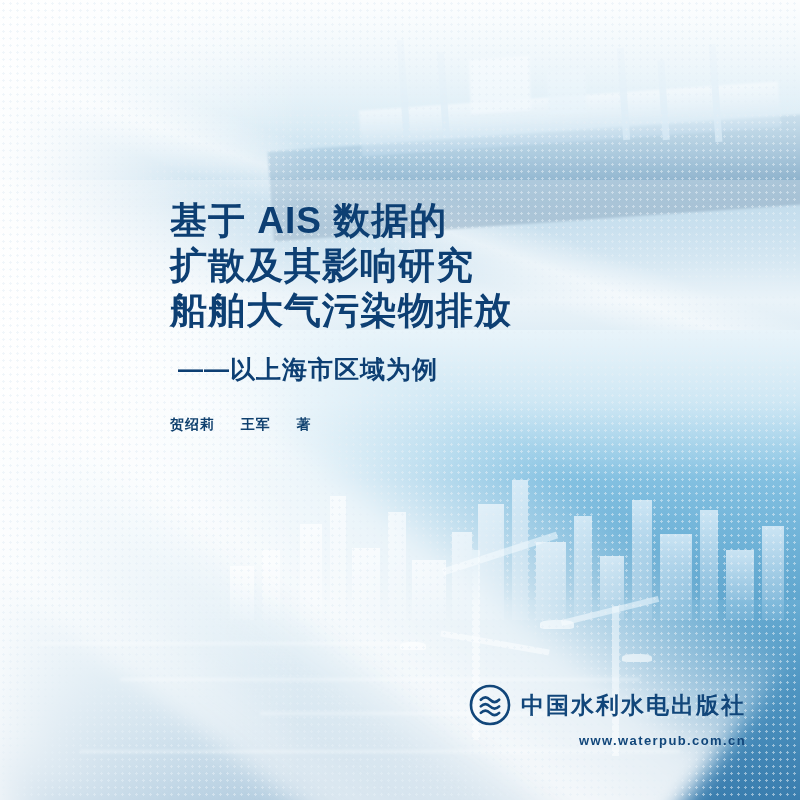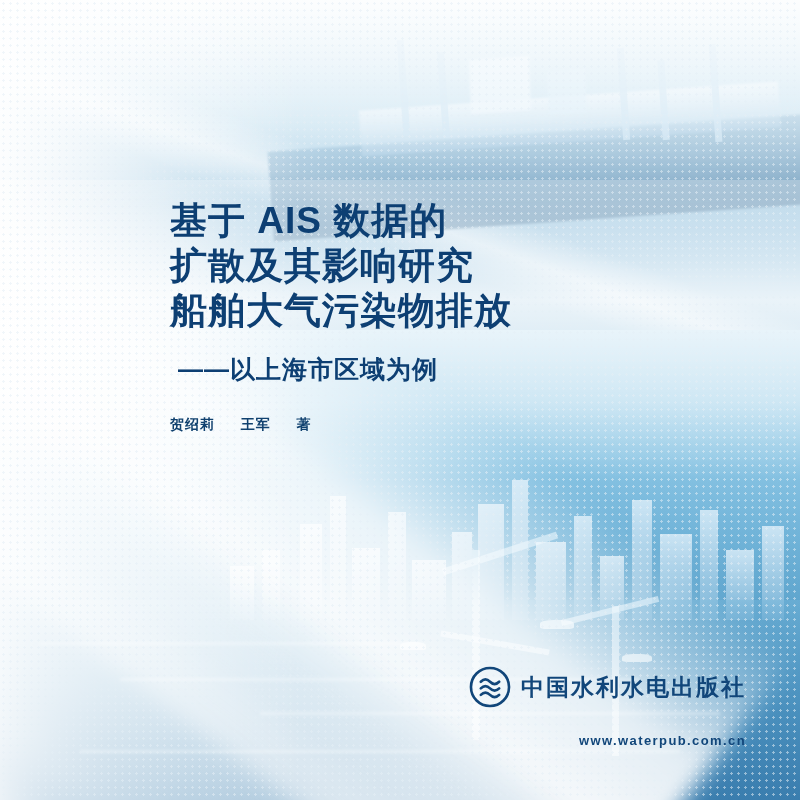--- a/index.html
+++ b/index.html
@@ -252,21 +252,21 @@
     flex: 0 0 auto;
   }
   .pub-name {
     font-size: 23px;
     font-weight: bold;
     color: #11467a;
     letter-spacing: 2px;
     white-space: nowrap;
   }
   .pub-url {
-    margin-top: 25px;
+    margin-top: 7px;
     font-size: 13px;
     font-weight: bold;
     color: #11467a;
     letter-spacing: 1.4px;
   }
 </style>
 </head>
 <body>
 
 <div id="cover">

